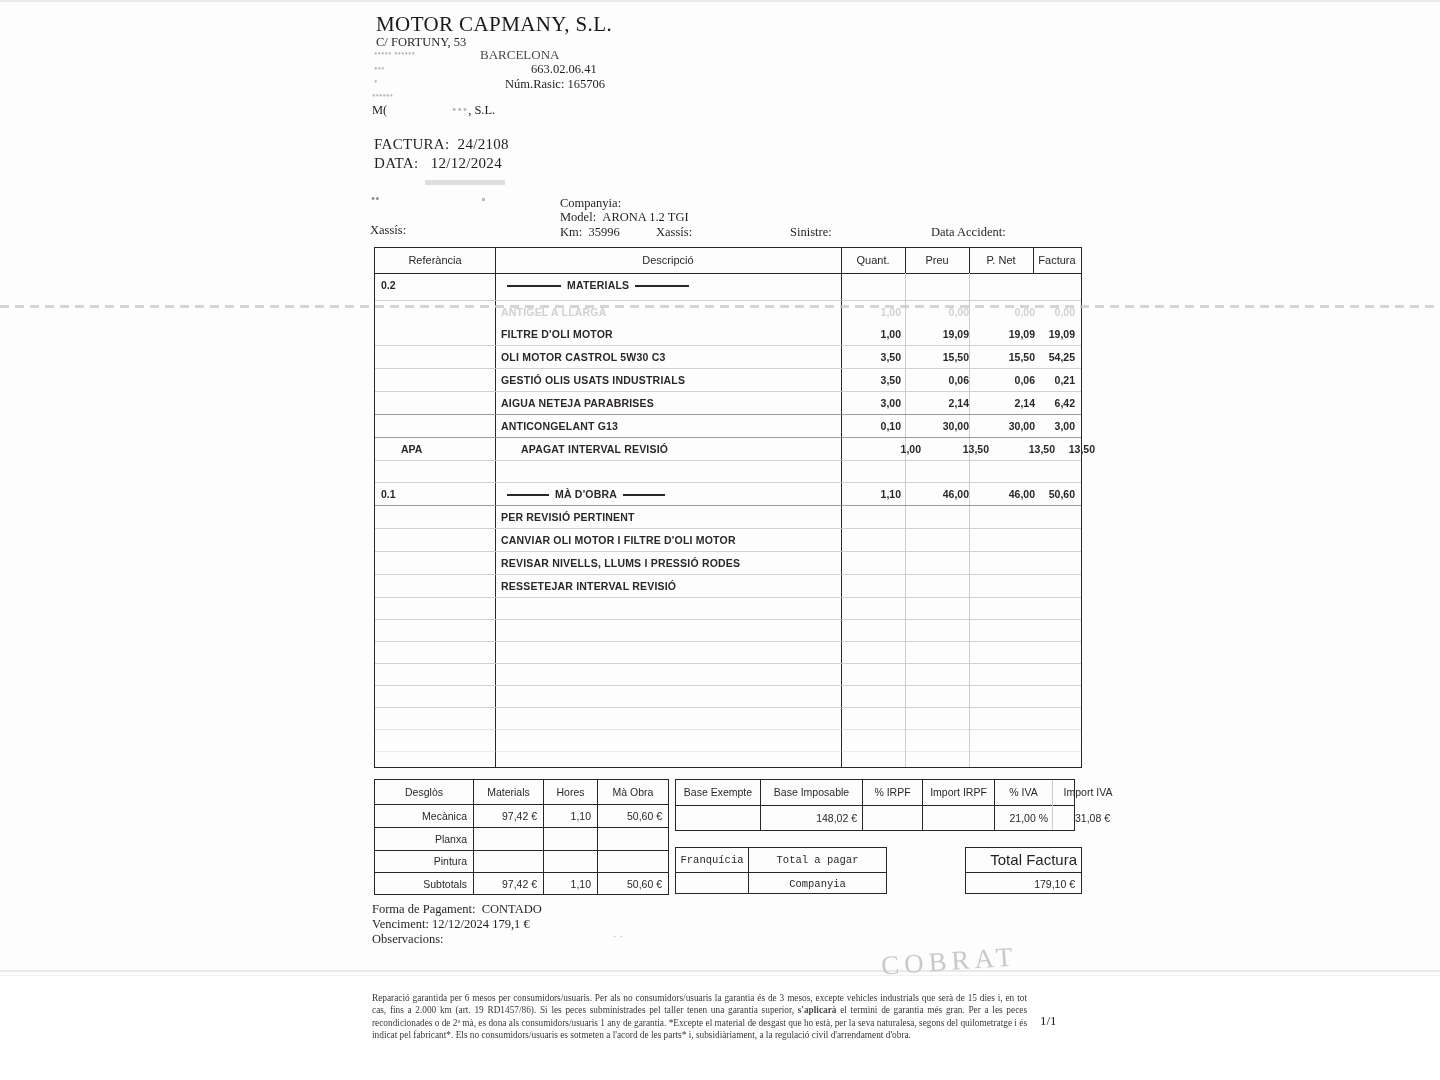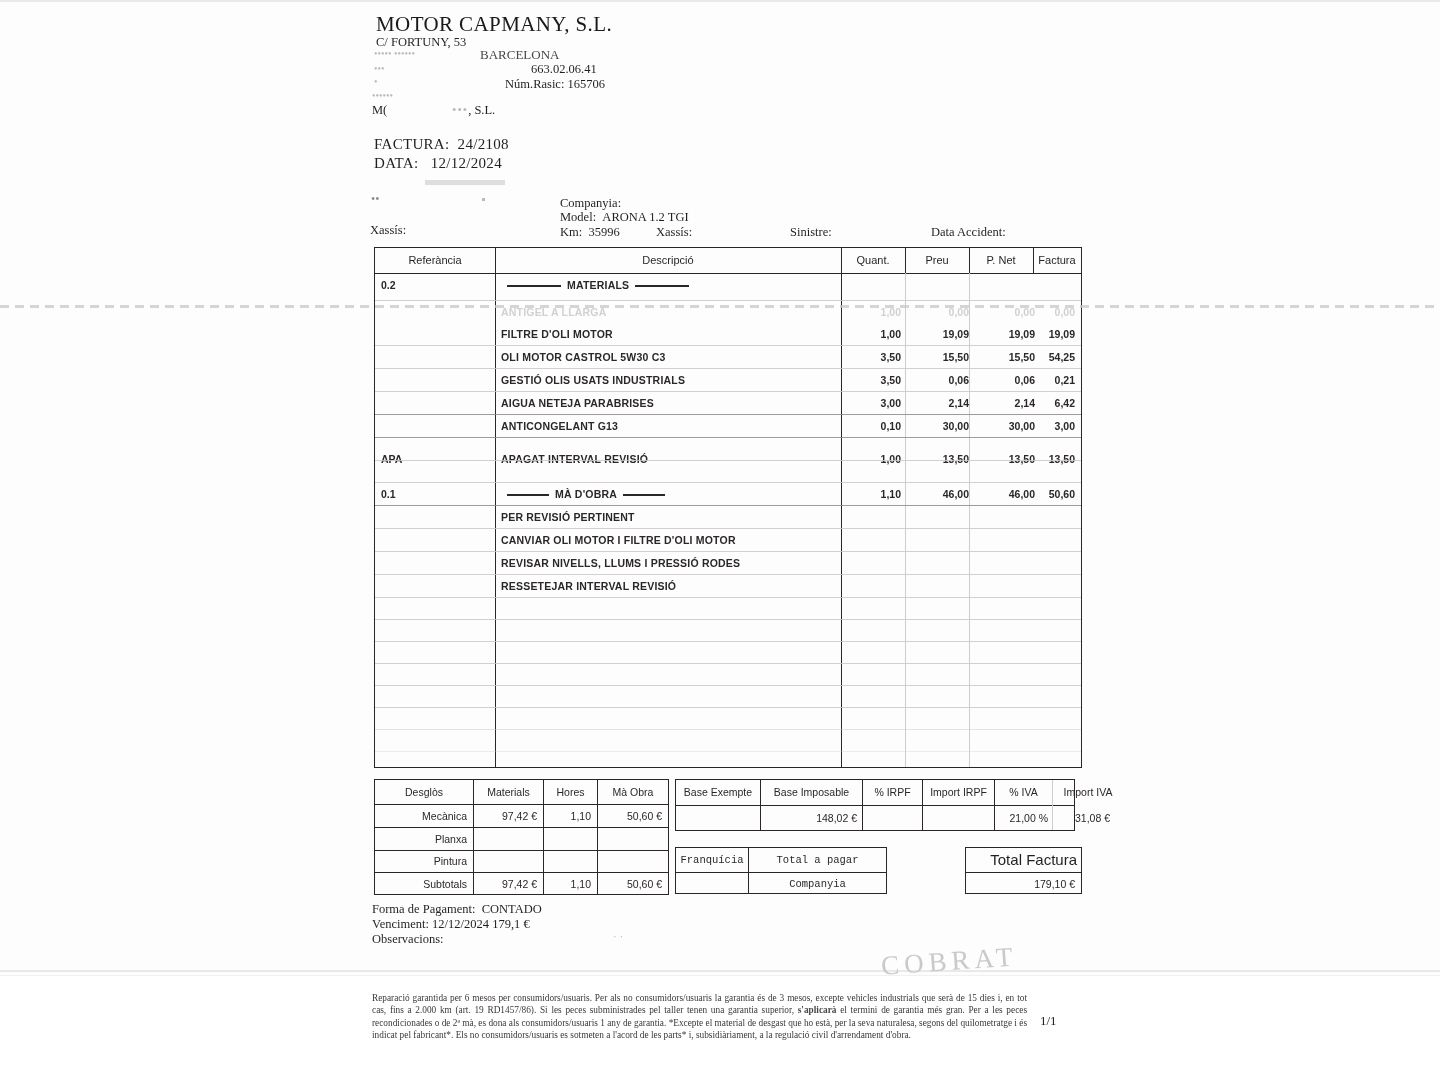--- a/index.html
+++ b/index.html
@@ -323,21 +323,21 @@
 
       <div class="row" style="top:168px;">
         <span class="desc">ANTICONGELANT G13</span>
         <span class="q">0,10</span>
         <span class="p">30,00</span>
         <span class="pn">30,00</span>
         <span class="imp">3,00</span>
       </div>
       <div class="rule dark" style="top:189px;"></div>
 
-      <div class="row" style="top:201px;">
+      <div class="row" style="top:191px;margin-left:20px;">
         <span class="ref">APA</span>
         <span class="desc">APAGAT INTERVAL REVISIÓ</span>
         <span class="q">1,00</span>
         <span class="p">13,50</span>
         <span class="pn">13,50</span>
         <span class="imp">13,50</span>
       </div>
       <div class="rule" style="top:212px;"></div>
       <div class="rule" style="top:234px;"></div>
 

